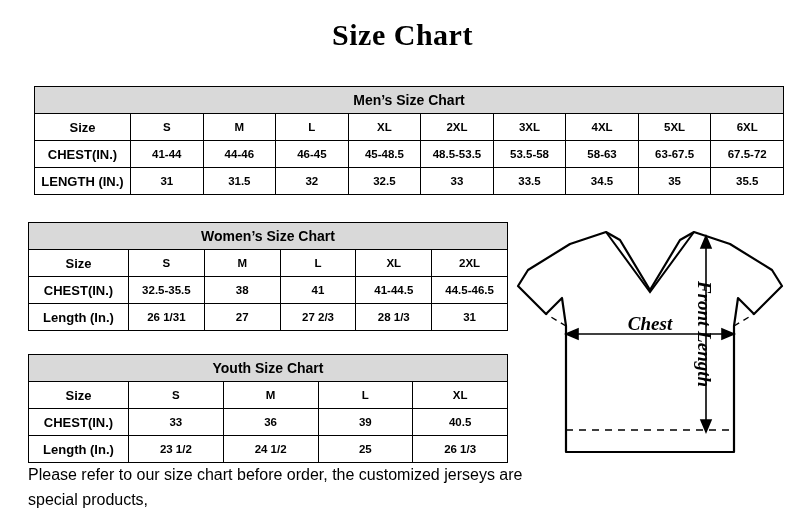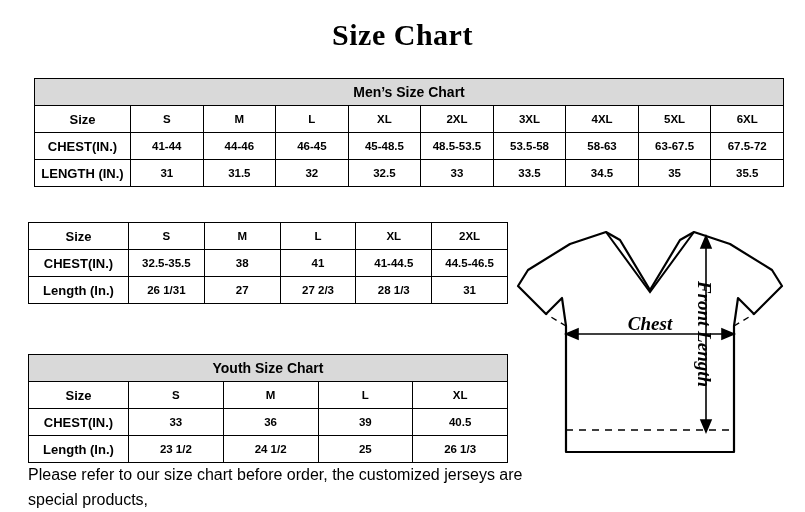--- a/index.html
+++ b/index.html
@@ -60,21 +60,21 @@
   table.size-table td.rowlabel,
   table.size-table th.rowlabel {
     font-size: 13px;
     font-weight: bold;
   }
 
   
   #mens-wrap {
     position: absolute;
     left: 28px;
-    top: 60px;
+    top: 68px;
     width: 750px;
     padding-left: 6px;
   }
   #mens-wrap table { width: 750px; }
   #mens-wrap col.c0 { width: 96px; }
 
   
   #womens-wrap {
     position: absolute;
     left: 28px;
@@ -198,20 +198,23 @@
     <table class="size-table">
       <colgroup>
         <col class="c0">
           <col>
           <col>
           <col>
           <col>
           <col>
       </colgroup>
       <tbody>
+        <tr class="caption-row">
+          <th colspan="6">Women’s Size Chart</th>
+        </tr>
         <tr class="head-row">
           <th class="rowlabel">Size</th>
           <th>S</th>
           <th>M</th>
           <th>L</th>
           <th>XL</th>
           <th>2XL</th>
         </tr>
         <tr>
           <td class="rowlabel">CHEST(IN.)</td>

